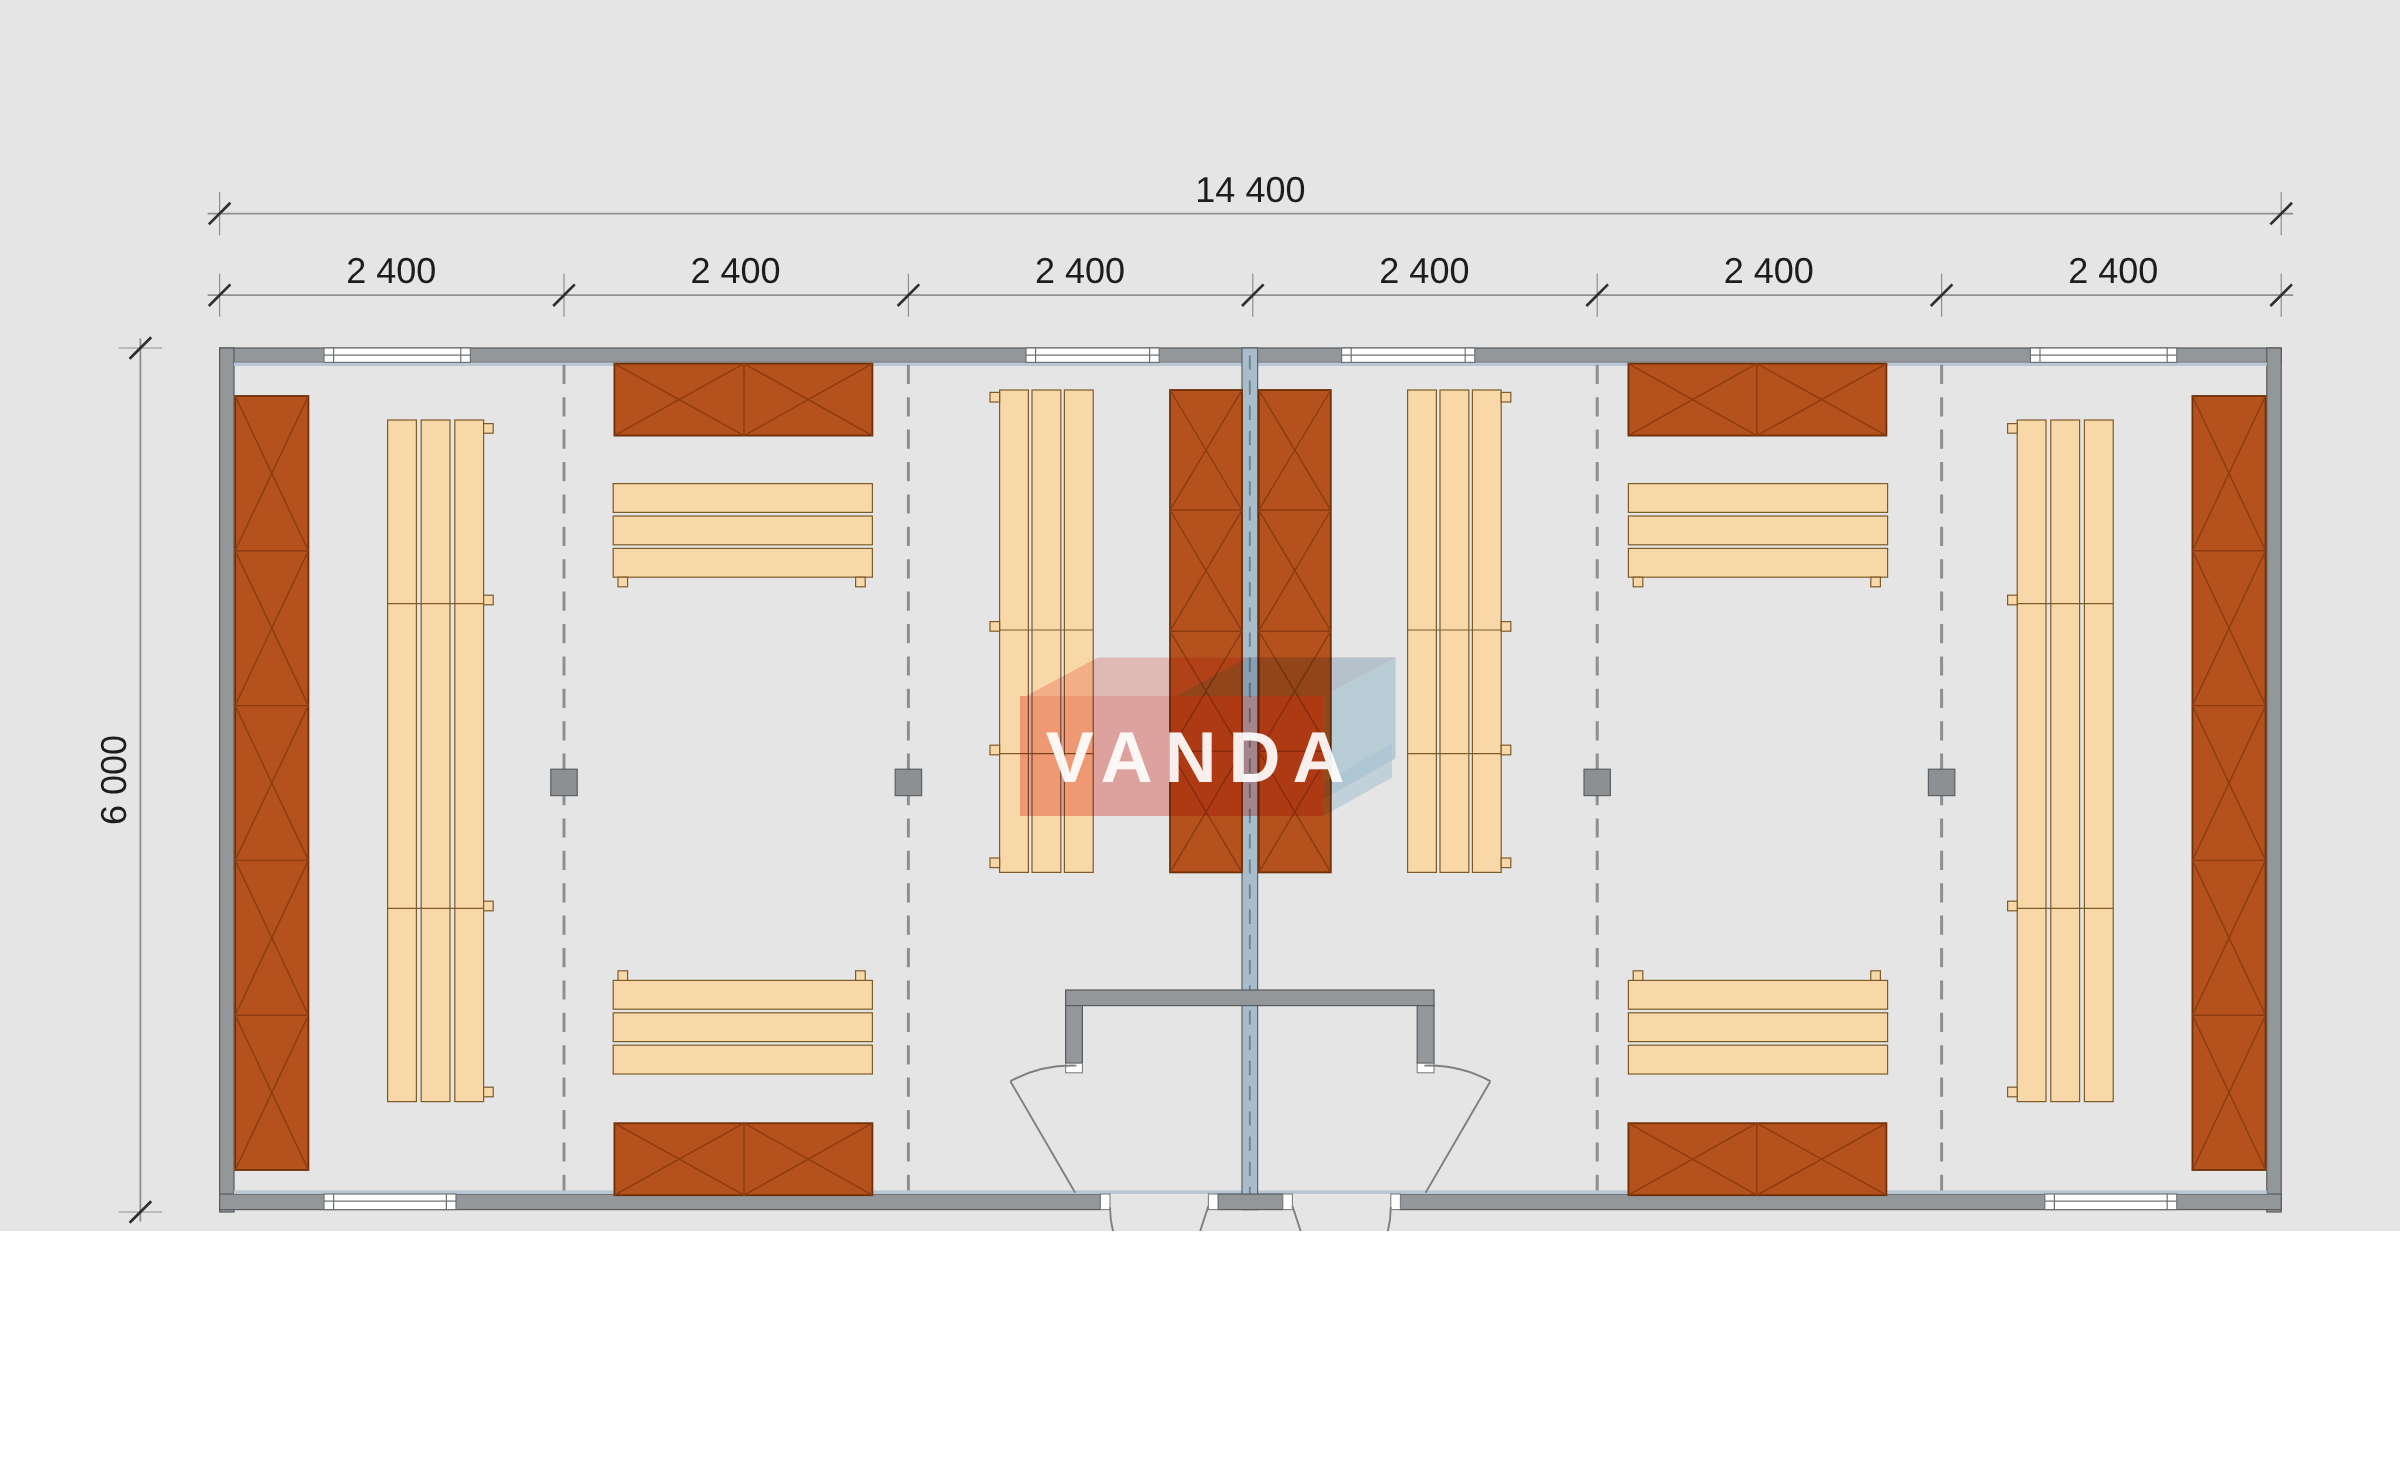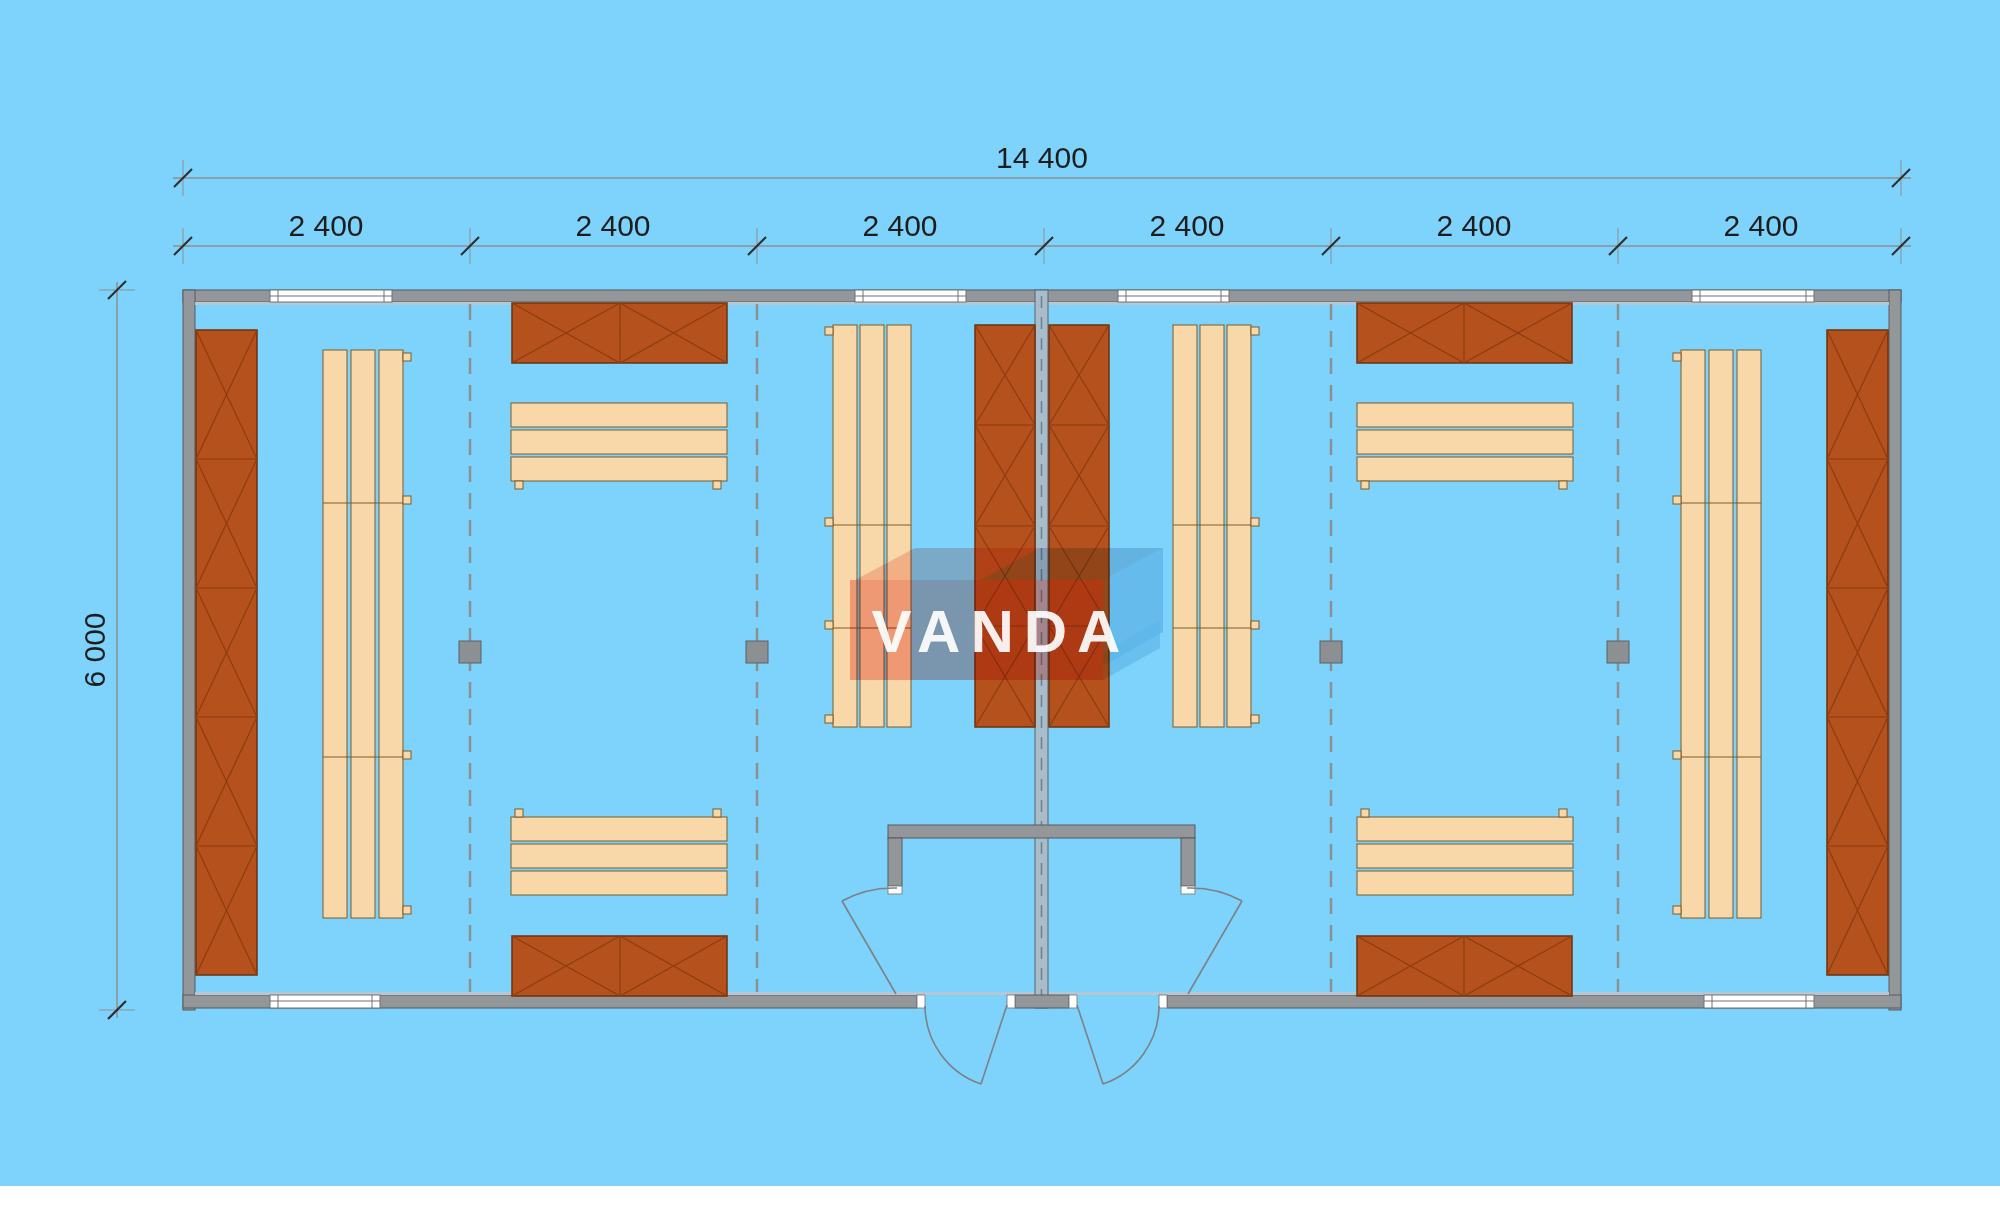--- a/index.html
+++ b/index.html
@@ -1,16 +1,16 @@
 <!DOCTYPE html>
 <html><head>
 <meta charset="utf-8">
 <style>
   html,body{margin:0;padding:0;background:#ffffff;}
-  .stage{position:relative;width:2000px;height:1186px;background:#7dd3fc;overflow:hidden;
+  .stage{position:relative;width:2000px;height:1026px;background:#e5e5e5;overflow:hidden;
          font-family:"Liberation Sans", sans-serif;text-align:right;}
   svg{position:absolute;left:0;top:0;}
   .dimtext{font-family:"Liberation Sans", sans-serif;font-size:30px;fill:#1d1d1d;}
   .wmtext{font-family:"Liberation Sans", sans-serif;font-weight:bold;font-size:60px;
           fill:#ffffff;opacity:.92;letter-spacing:10px;}
 </style>
 </head>
 <body>
 
 <div class="stage">

